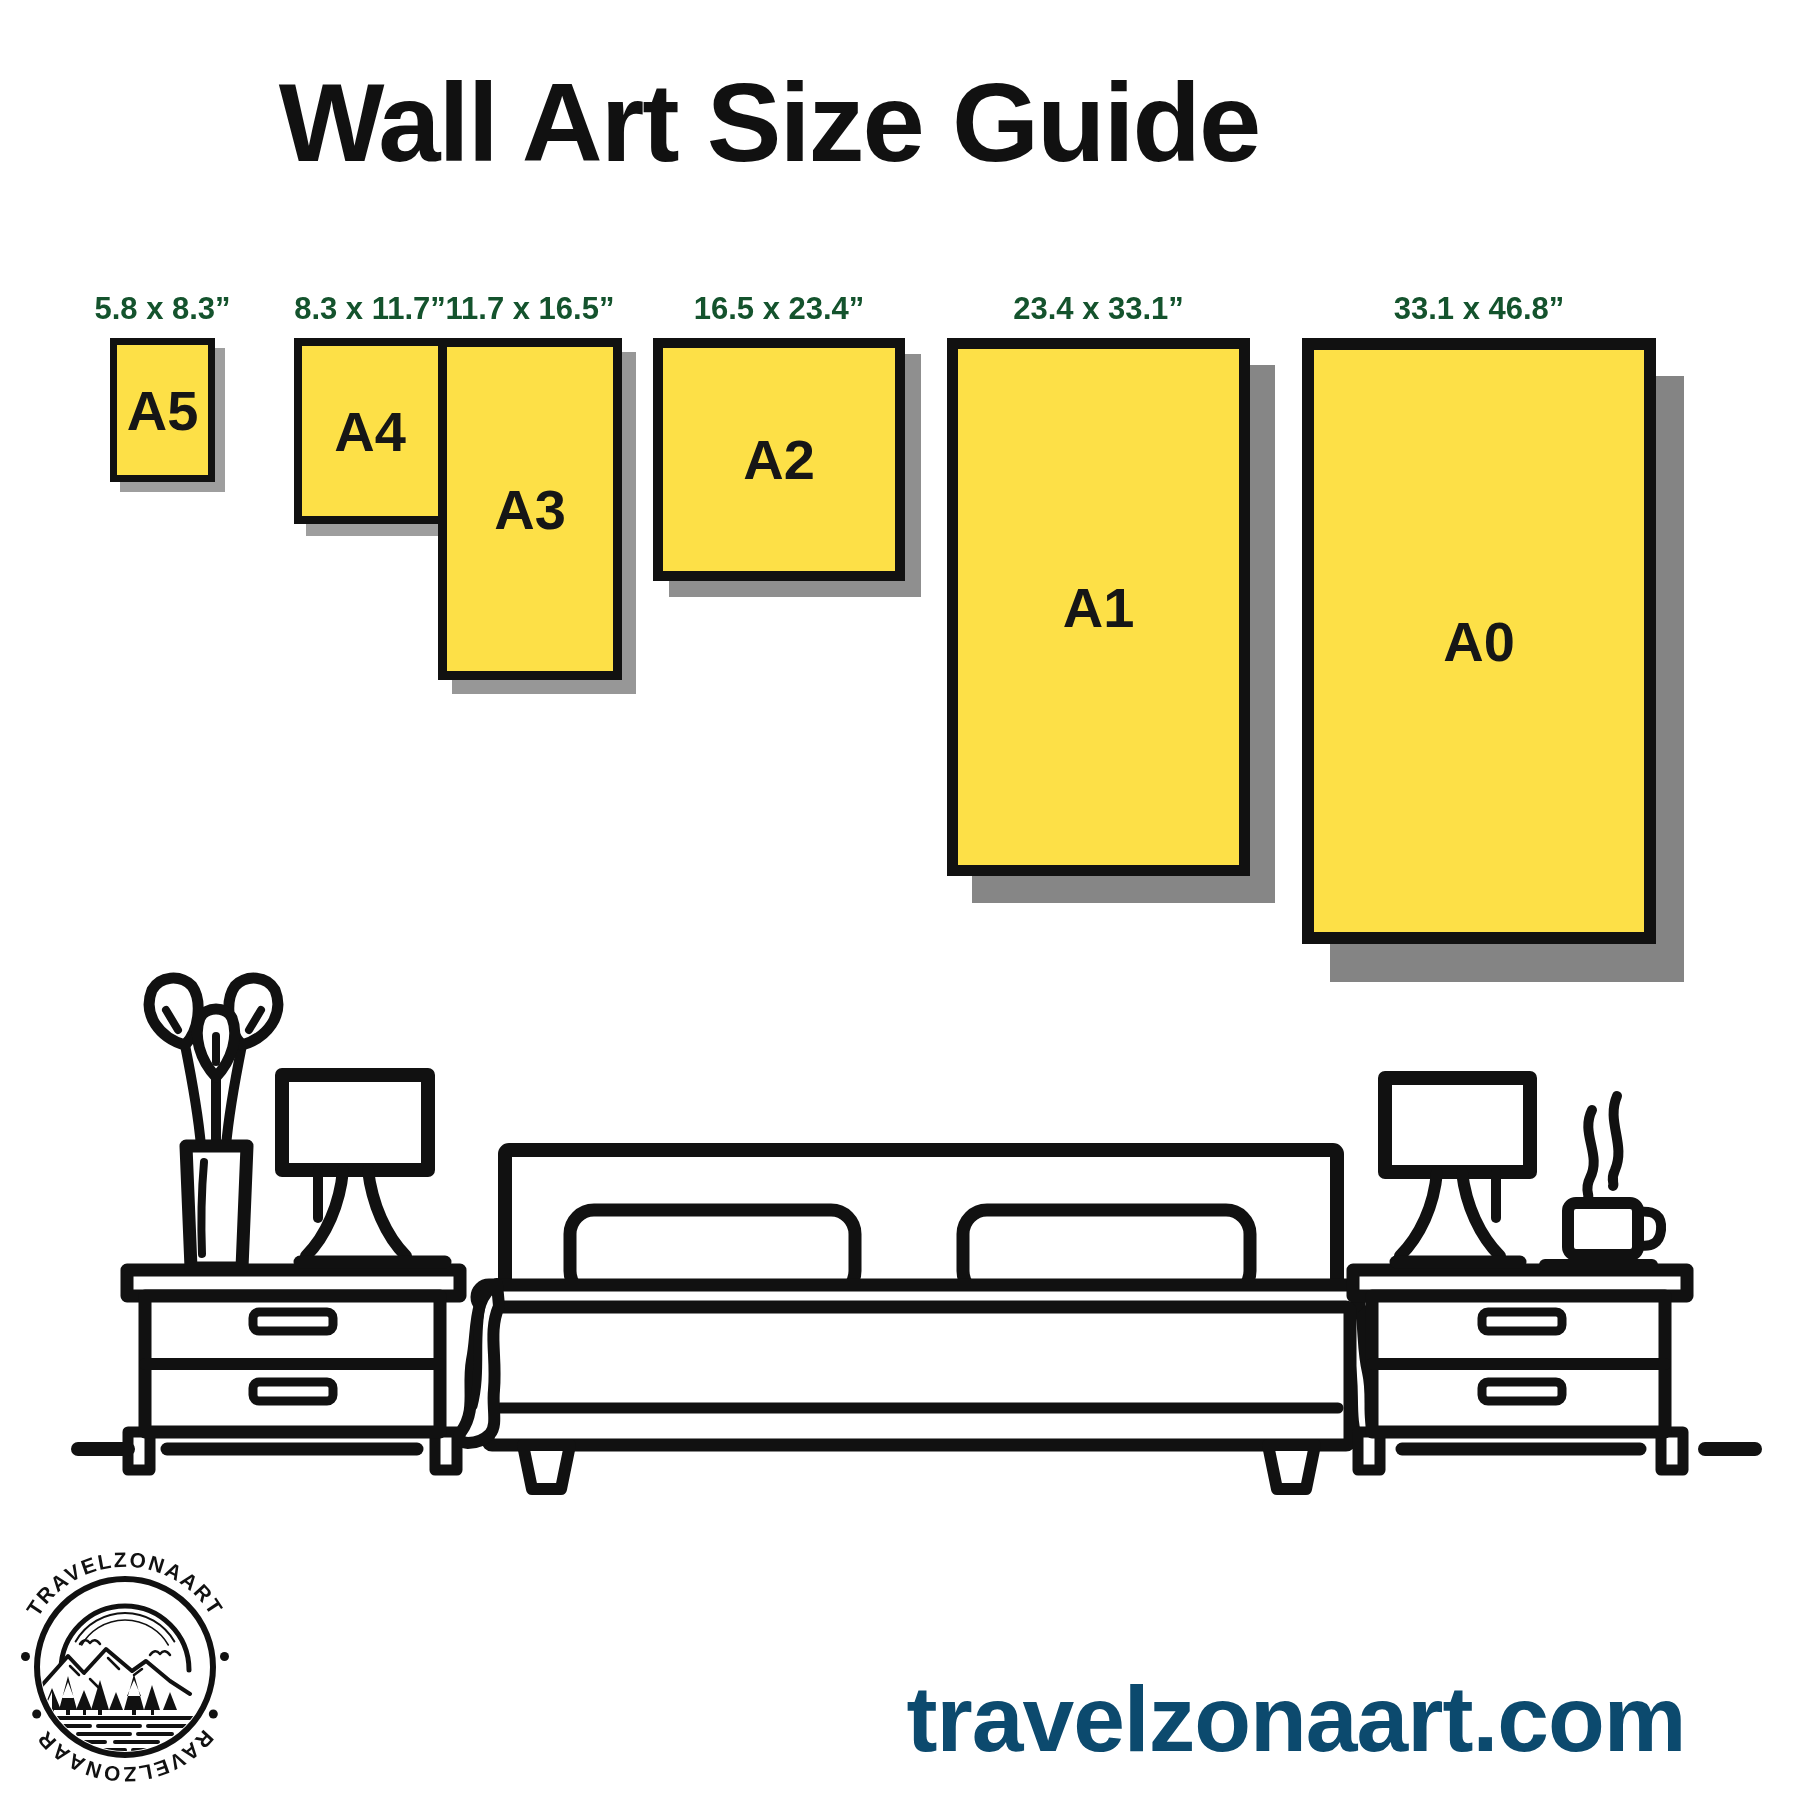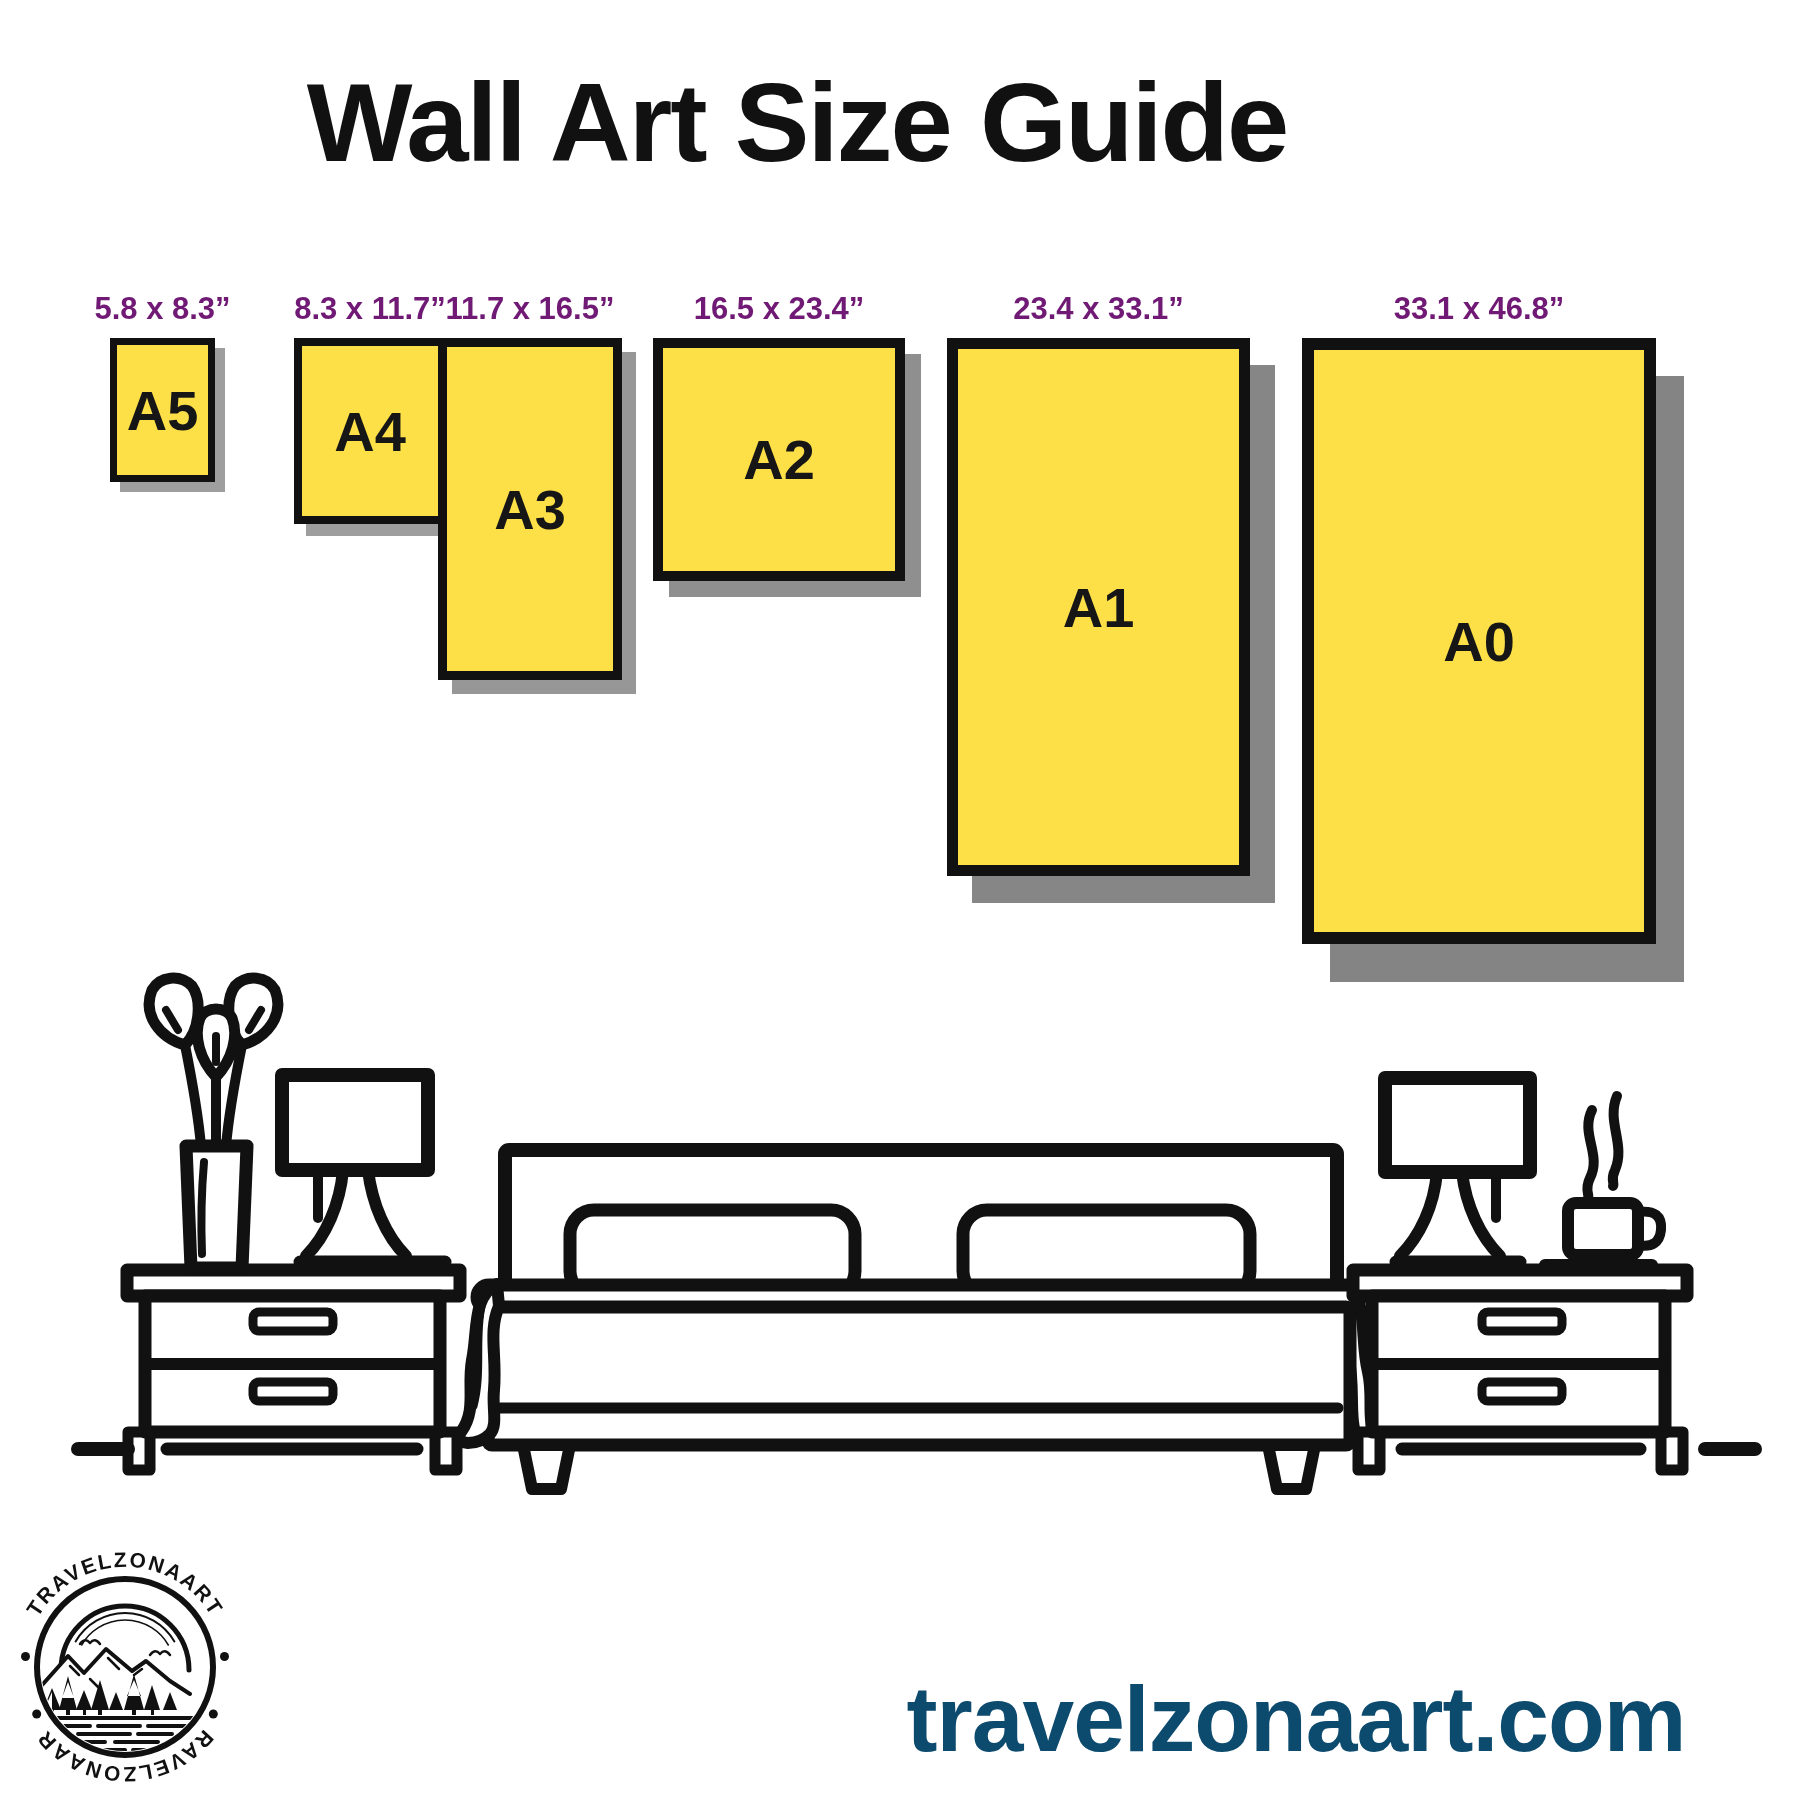--- a/index.html
+++ b/index.html
@@ -5,40 +5,40 @@
   html,body{margin:0;padding:0;background:#fff;}
   body{
     position:relative;
     width:1800px;height:1800px;
     overflow:hidden;
     font-family:"Liberation Sans", sans-serif;
     color:#111;
   }
   .title{
     position:absolute;
-    top:58px;left:797px;
+    top:58px;left:769px;
     transform:translateX(-50%);
     font-size:112px;
     font-weight:800;
     letter-spacing:-2px;
     white-space:nowrap;
     color:#111;
     text-align:center;
   }
   .frame-wrap{position:absolute;top:338px;}
   .size-label{
     position:absolute;
     bottom:100%;
     left:50%;
     transform:translateX(-50%);
     margin-bottom:11px;
     font-size:31px;
     font-weight:700;
     white-space:nowrap;
-    color:#701a75;
+    color:#14532d;
   }
   .frame{
     background:#fde047;
     border-style:solid;
     border-color:#111;
     display:flex;
     align-items:center;
     justify-content:center;
     font-size:56px;
     font-weight:700;

